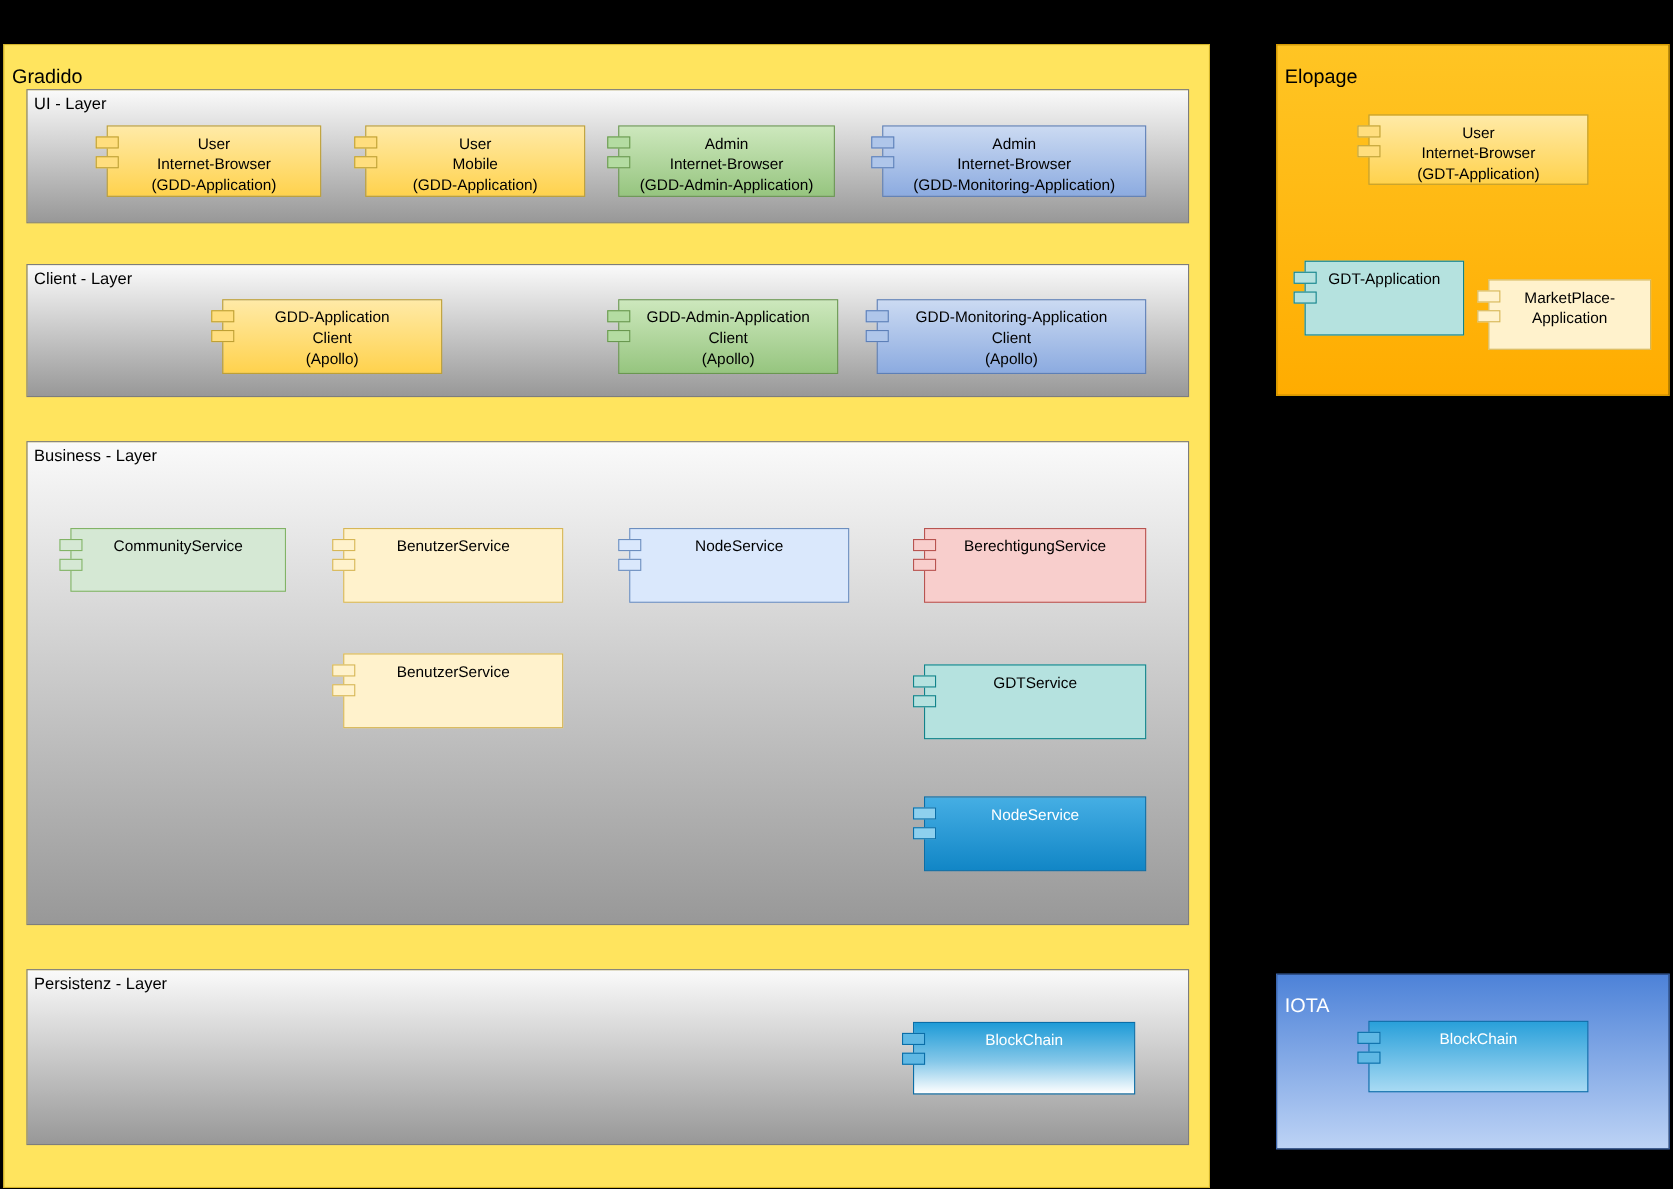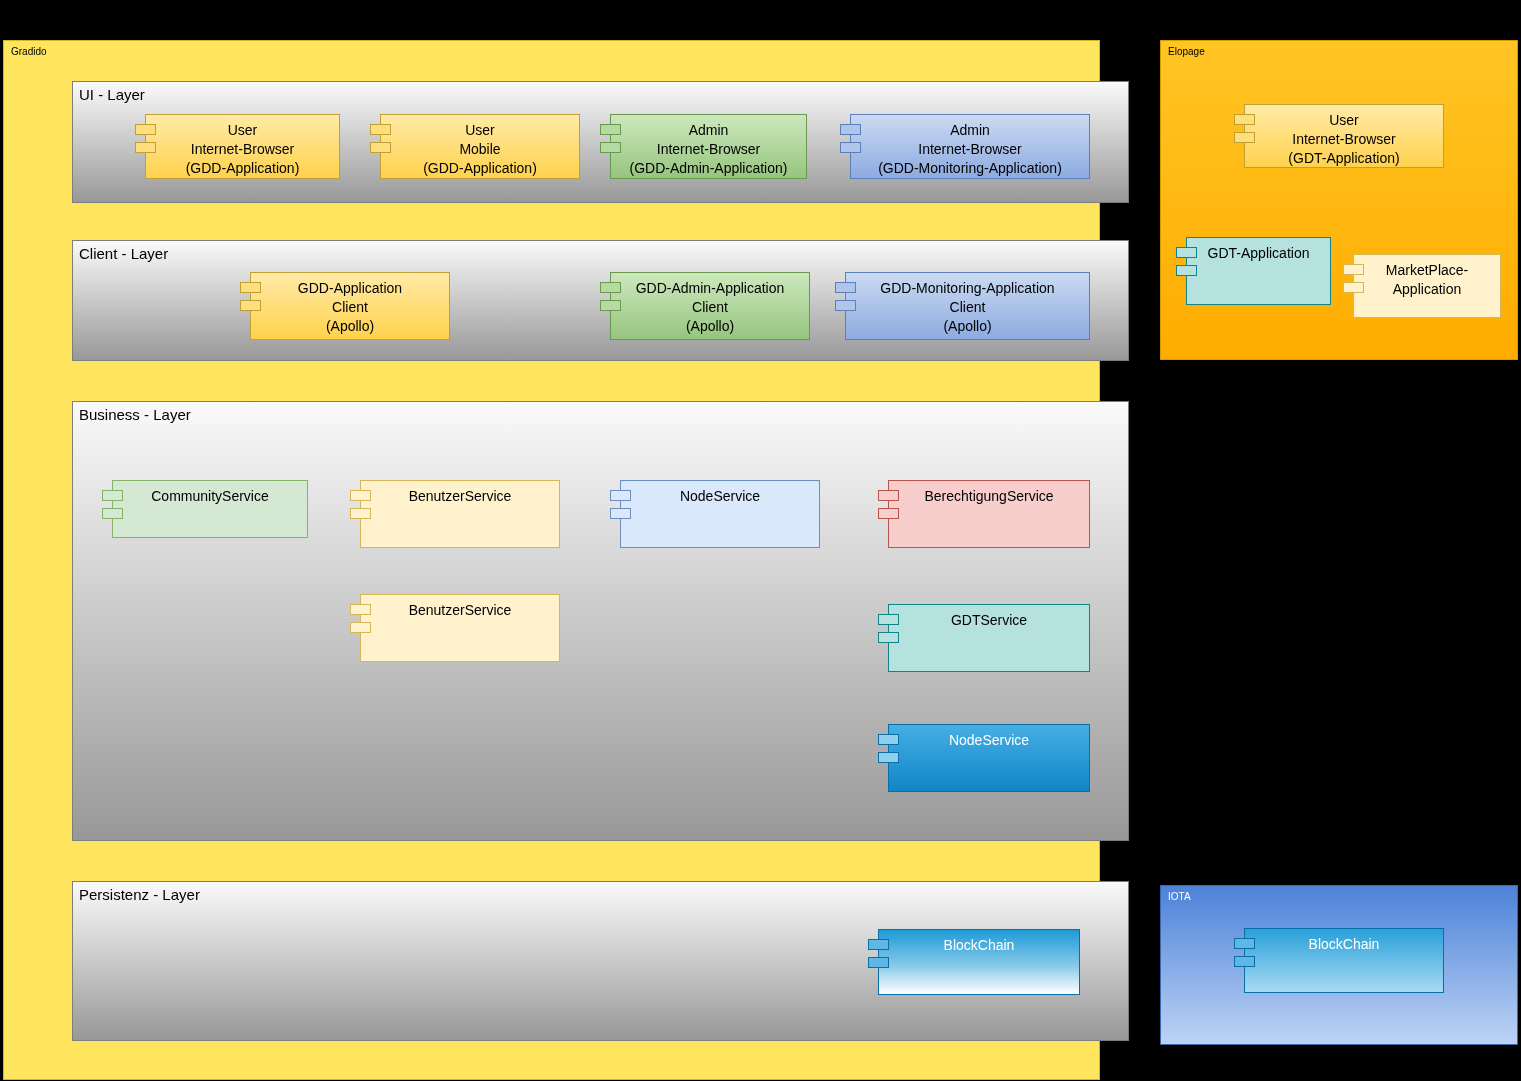--- a/index.html
+++ b/index.html
@@ -1,22 +1,22 @@
 <!DOCTYPE html>
 <html><head>
 <meta charset="utf-8">
 <style>
   html,body{margin:0;padding:0;background:#000;}
   .canvas{
     position:relative;width:1521px;height:1081px;background:#000;
     font-family:"Liberation Sans",sans-serif;color:#000;overflow:hidden;
   }
   .container,.layer,.component{position:absolute;box-sizing:border-box;}
-  .container-label{position:absolute;top:5px;left:7px;font-size:10px;}
-  .layer{border:1px solid #7d7d7d;background:linear-gradient(180deg,#fafafa 0%,#989898 100%);margin-left:48px;}
+  .container-label{position:absolute;top:18px;left:7px;font-size:18px;}
+  .layer{border:1px solid #7d7d7d;background:linear-gradient(180deg,#fafafa 0%,#989898 100%);}
   .layer-label{position:absolute;top:4px;left:6px;font-size:15px;color:#000;}
   .component{
     border:1px solid var(--bc,#666);text-align:center;font-size:14px;line-height:19px;
   }
   .component-label{white-space:pre-line;padding-top:6px;}
   .tab{position:absolute;left:-11px;width:21px;height:11px;box-sizing:border-box;
        background:var(--tab,#fff);border:1px solid var(--bc,#666);}
   .tab1{top:9px;}.tab2{top:27px;}
 
   .gradido{background:#FFE45E;border:1px solid #d4b429;}

